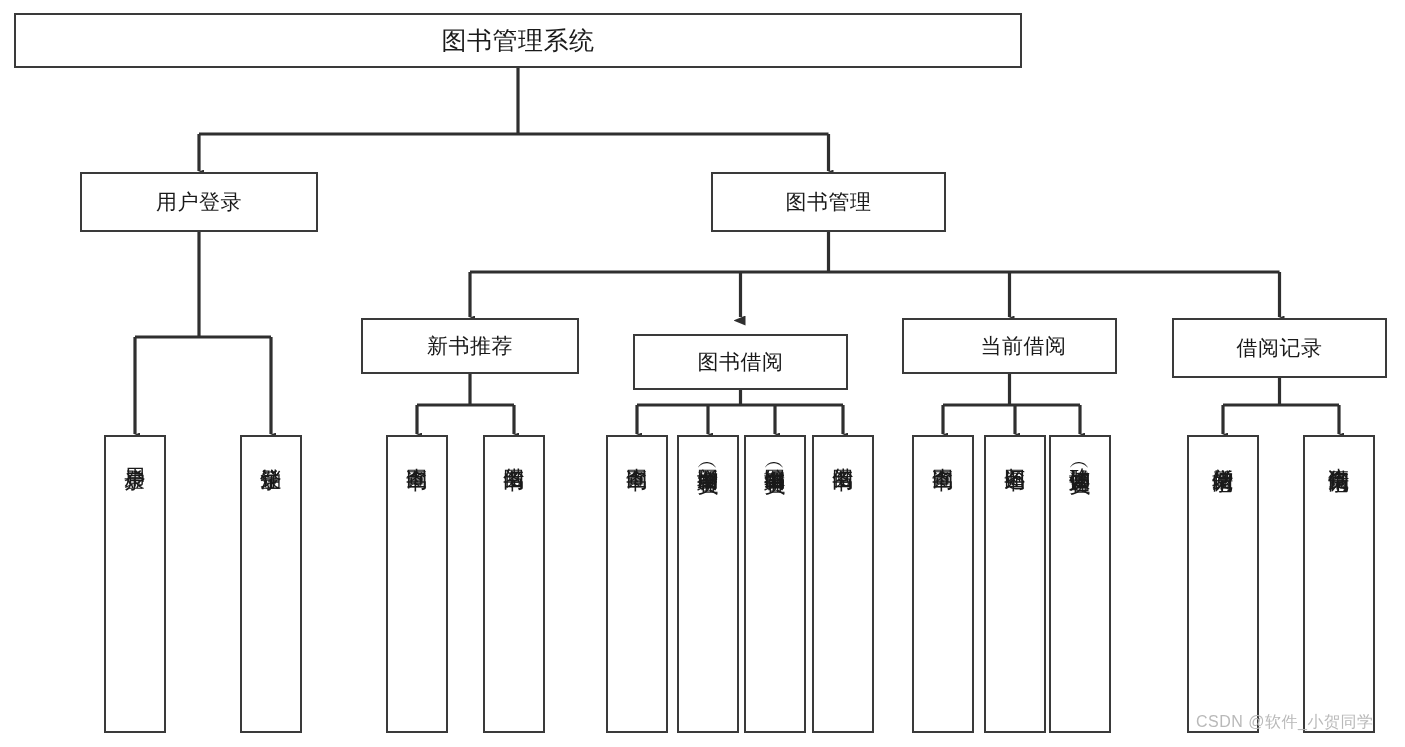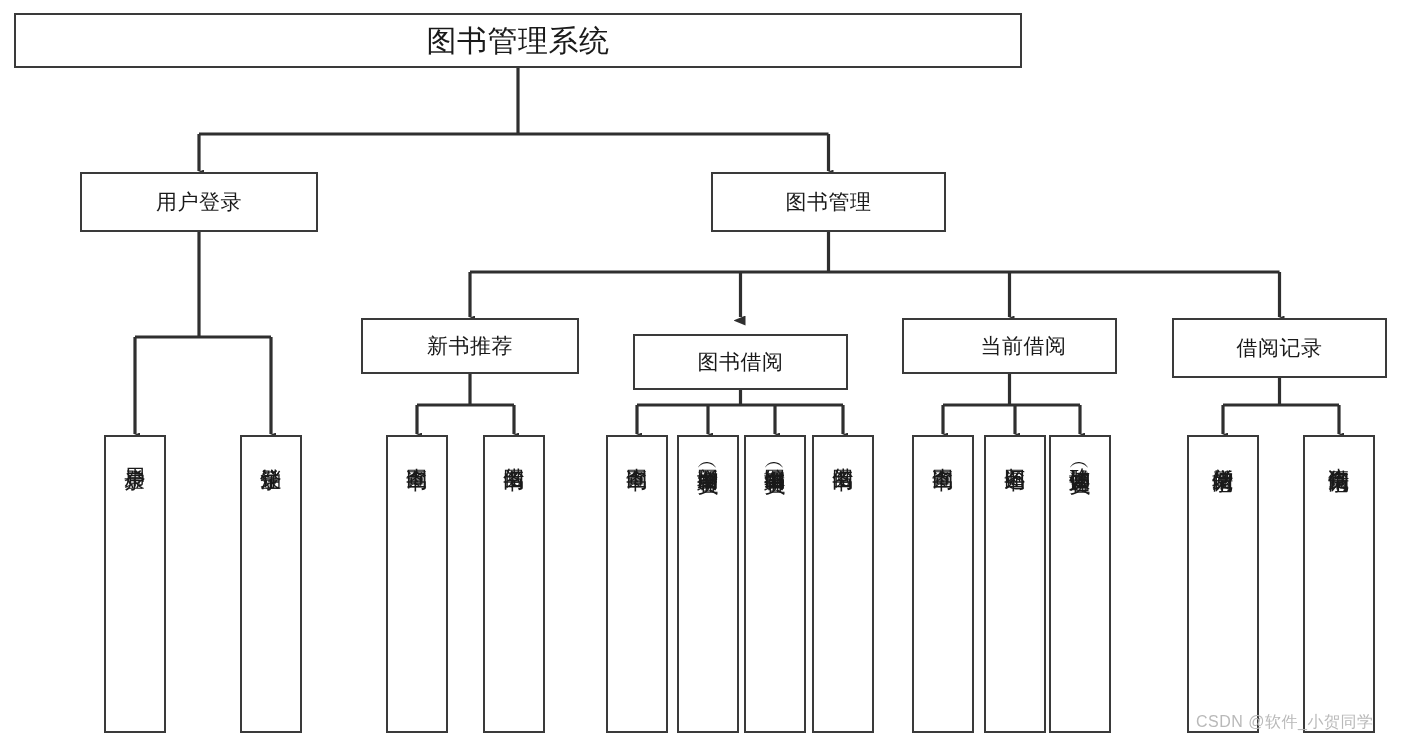--- a/index.html
+++ b/index.html
@@ -41,21 +41,21 @@
     display: block;
     text-align: center;
     line-height: 1.18;
     letter-spacing: 0.5px;
     white-space: nowrap;
   }
   .node.horiz .node-label {
     font-size: 21px;
   }
   .node.root .node-label {
-    font-size: 30px;
+    font-size: 25px;
   }
   .node.vert {
     align-items: flex-start;
     justify-content: center;
     padding-top: 14px;
   }
   .node.vert .node-label {
     writing-mode: vertical-rl;
     text-orientation: upright;
     font-size: 21px;

